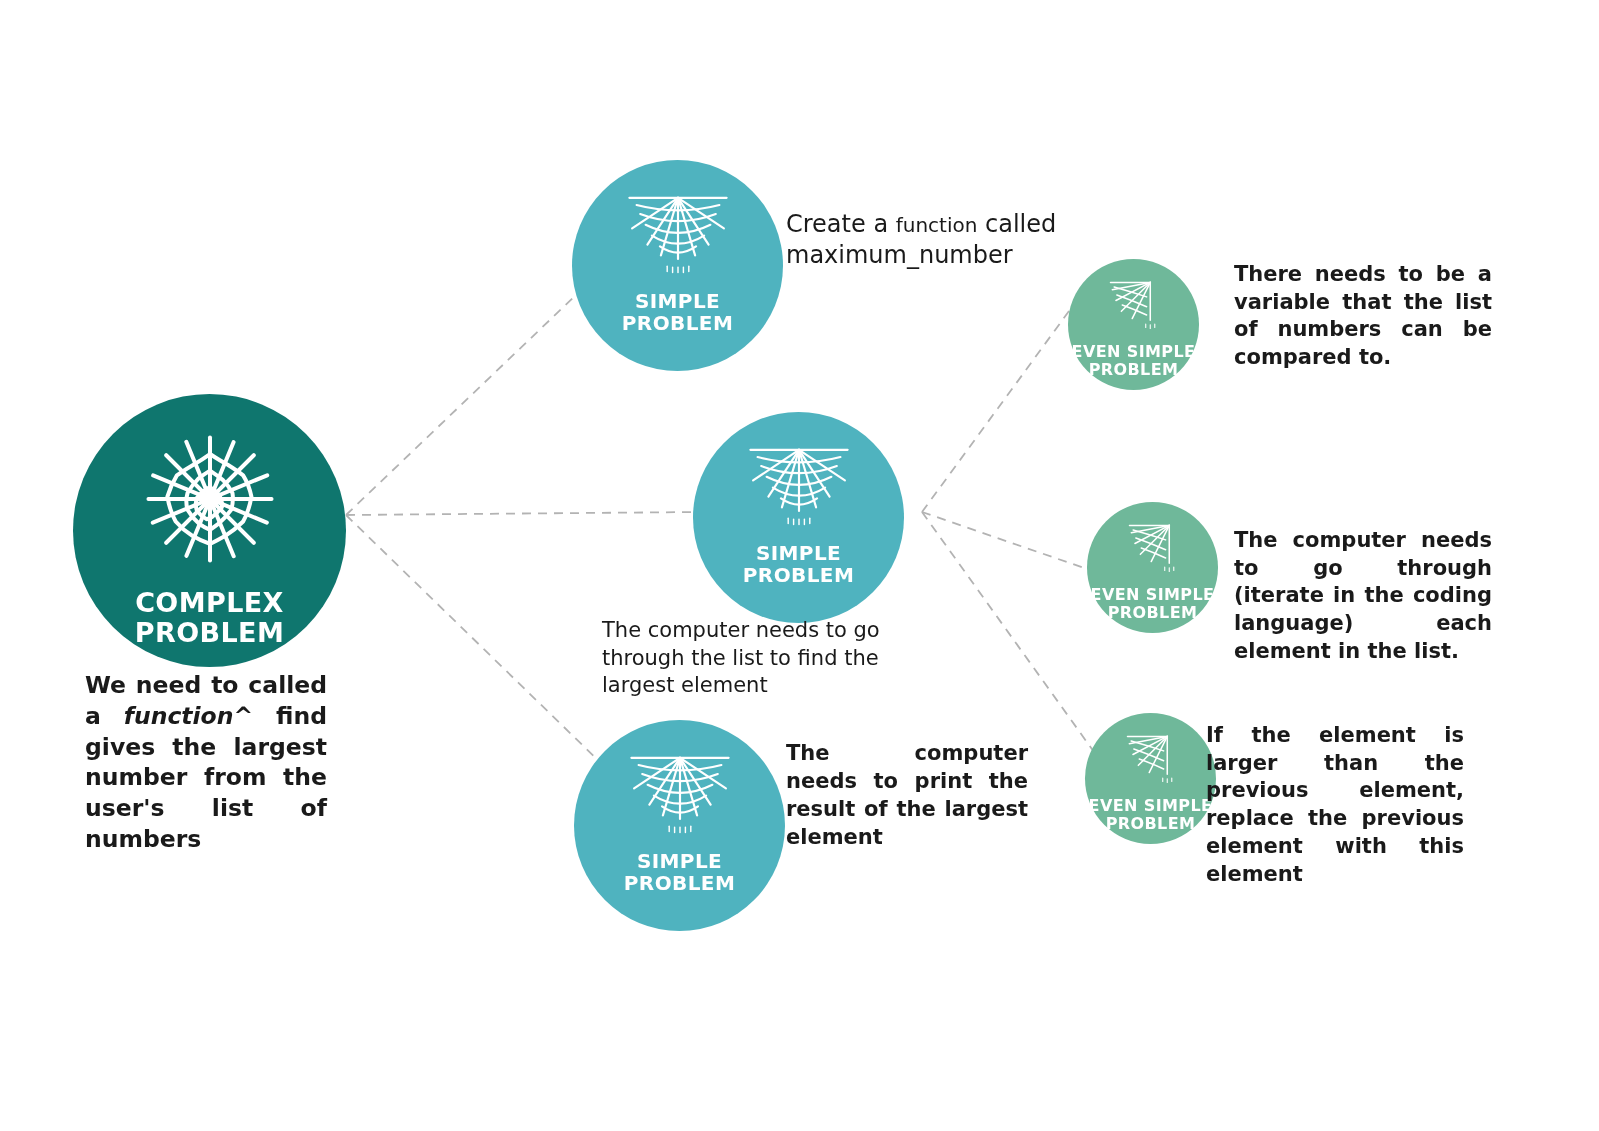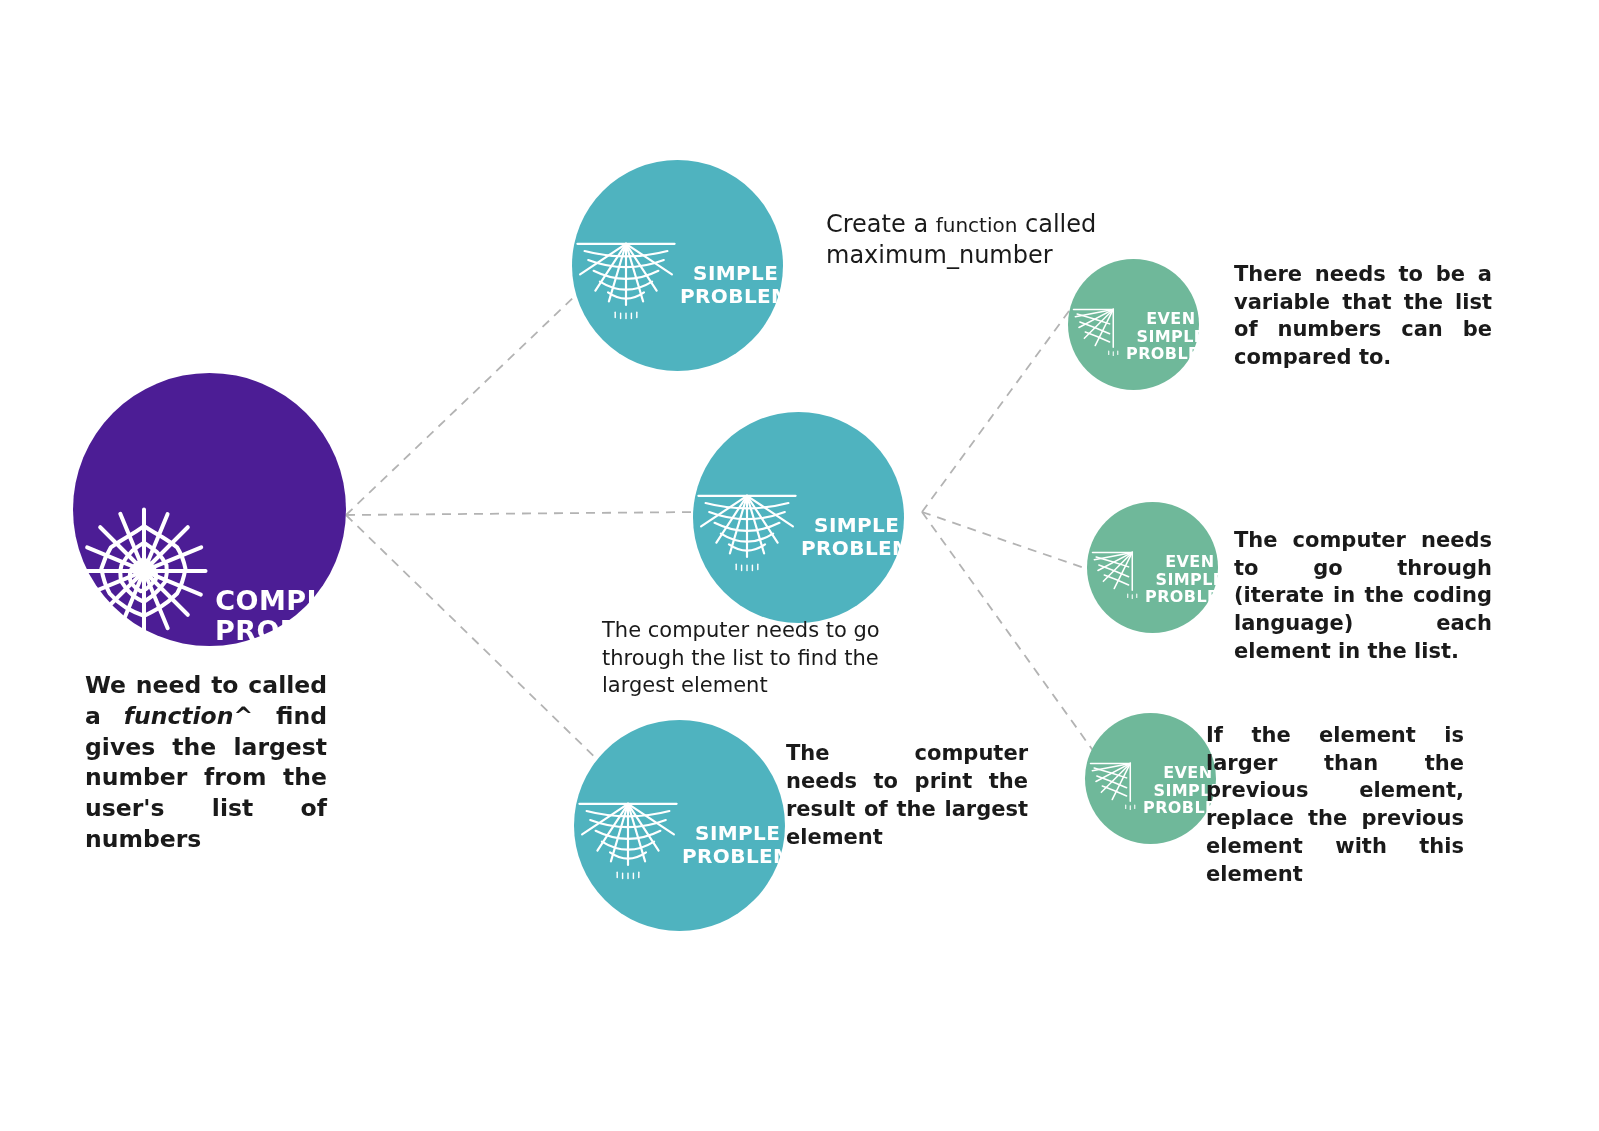--- a/index.html
+++ b/index.html
@@ -23,45 +23,45 @@
     top: 0;
     width: 1599px;
     height: 1131px;
     pointer-events: none;
   }
 
   .node {
     position: absolute;
     border-radius: 50%;
     display: flex;
+    flex-direction: column;
     align-items: center;
     justify-content: flex-start;
     box-sizing: border-box;
     color: #ffffff;
     text-align: center;
   }
   .node .web-icon {
     display: block;
   }
   .node .node-label {
     font-weight: bold;
     letter-spacing: 0.4px;
     line-height: 1.12;
     white-space: pre-line;
   }
 
   
   .node-complex {
     left: 73px;
-    top: 373px;
+    top: 394px;
     width: 273px;
     height: 273px;
-    background: #4c1d95;
+    background: #0f766e;
     padding-top: 34px;
-    align-items: flex-end;
   }
   .node-complex .node-label {
     font-size: 27px;
     margin-top: 14px;
   }
 
   
   .node-simple {
     width: 211px;
     height: 211px;
@@ -104,21 +104,21 @@
     top: 670px;
     width: 242px;
     font-size: 23.5px;
     line-height: 1.31;
   }
   .txt-complex i {
     font-style: italic;
   }
 
   .txt-simple-1 {
-    left: 826px;
+    left: 786px;
     top: 209px;
     width: 300px;
     font-size: 24px;
     line-height: 1.30;
   }
   .txt-simple-1 .small {
     font-size: 20px;
   }
 
   .txt-simple-2 {

